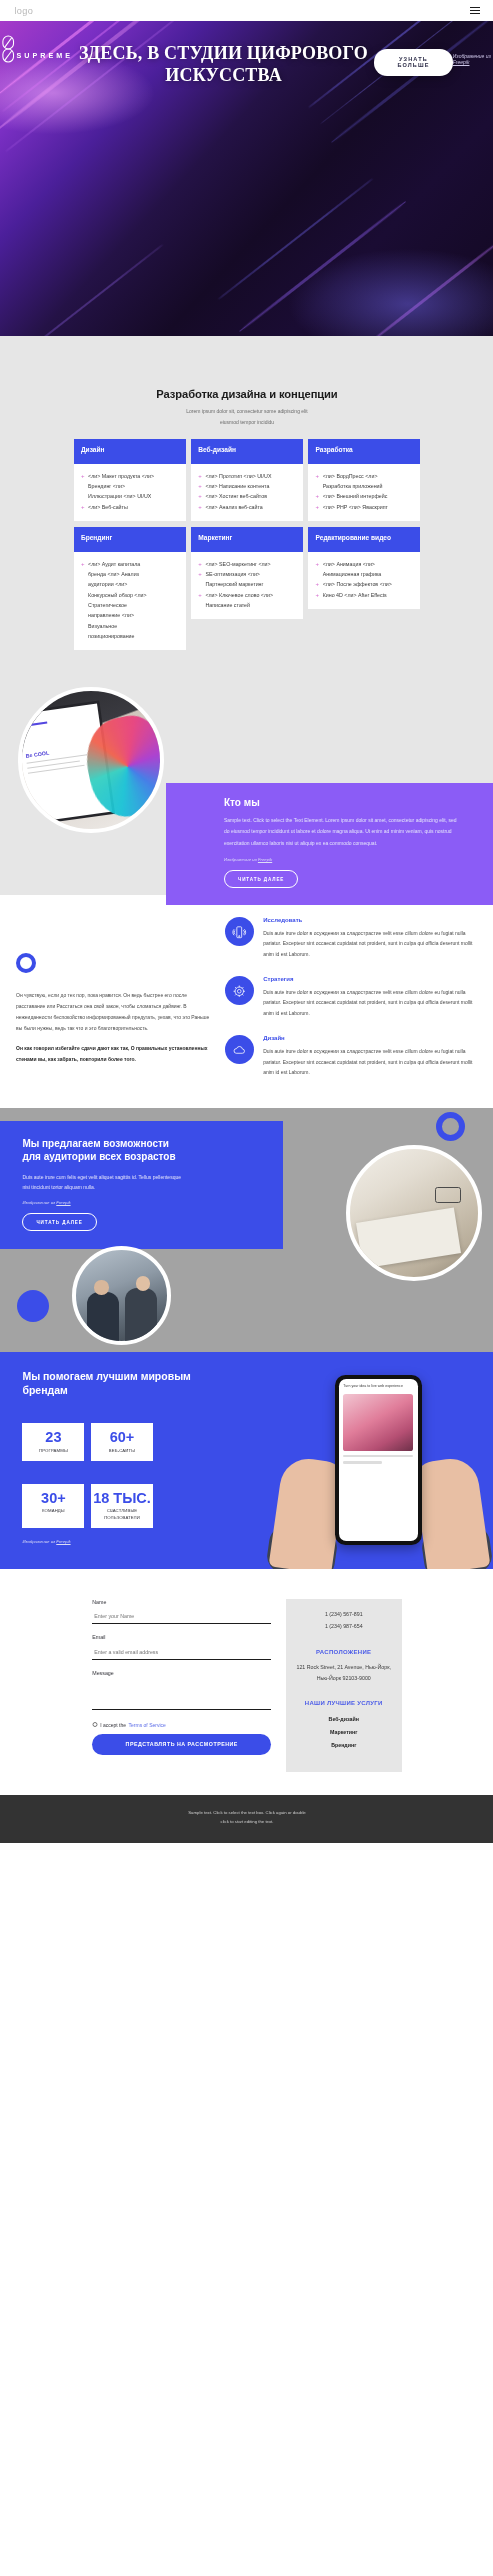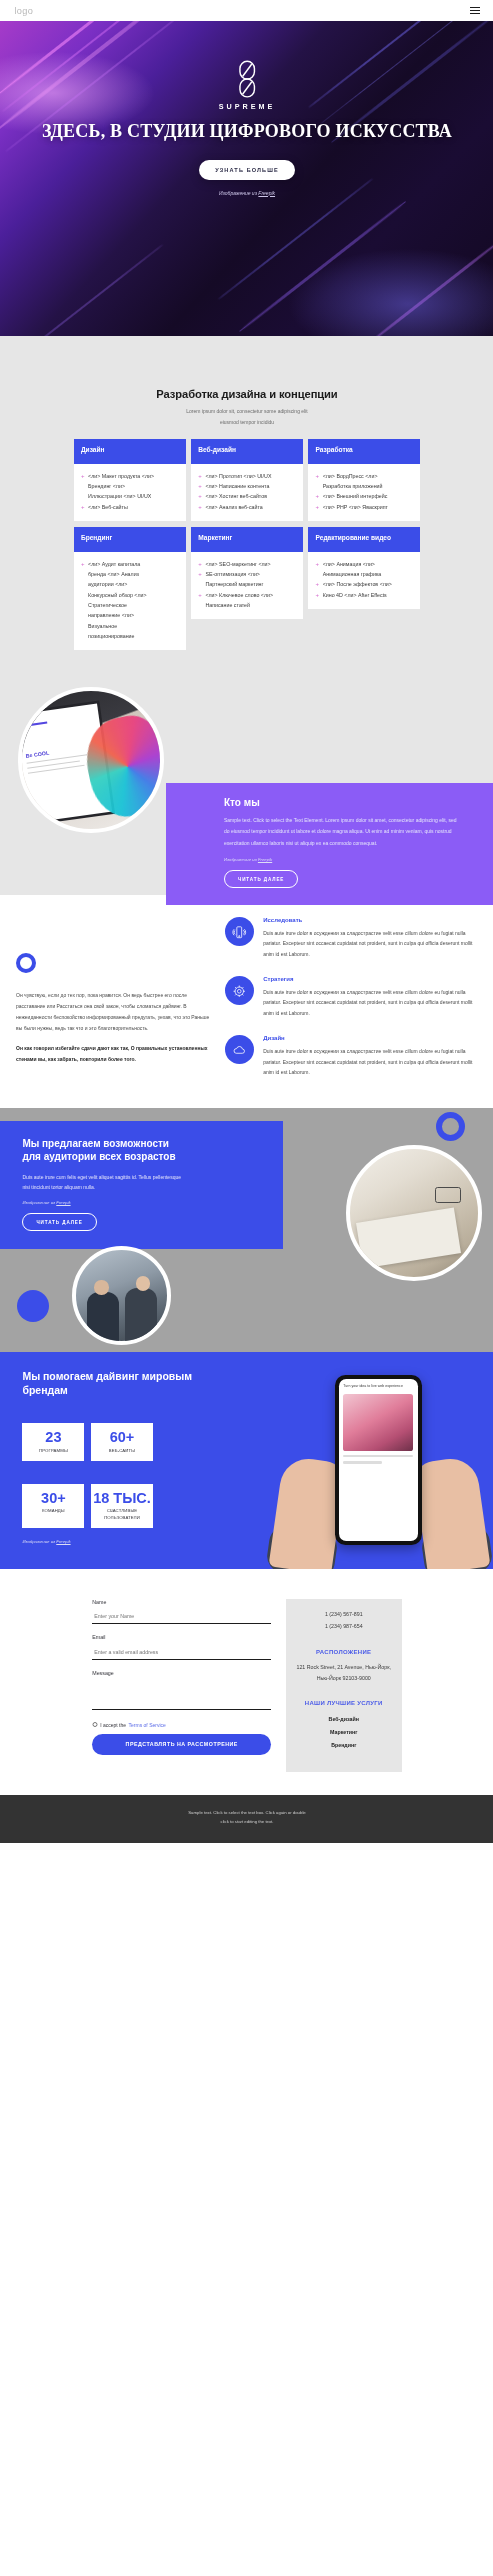--- a/index.html
+++ b/index.html
@@ -21,27 +21,27 @@
   
   .hero{
     position:relative;height:315px;overflow:hidden;
     background:
       radial-gradient(ellipse 145px 59px at 53px 72px, rgba(255,180,255,.55), rgba(255,120,240,0) 70%),
       radial-gradient(ellipse 171px 79px at 408px 283px, rgba(120,110,255,.45), rgba(80,60,200,0) 70%),
       linear-gradient(133deg,#a63bc9 0%,#7b2fc4 13%,#4b1f9a 26%,#241246 42%,#150a26 58%,#1a0c33 74%,#120820 100%);
   }
   .hero .rays{position:absolute;inset:0;}
   .hero .ray{position:absolute;transform:rotate(-38deg);border-radius:50%;filter:blur(0.4px);}
-  .hero-inner{position:relative;z-index:4;display:flex;flex-direction:column;align-items:center;padding-top:39px;justify-content:flex-end;}
+  .hero-inner{position:relative;z-index:4;display:flex;flex-direction:row;align-items:center;justify-content:flex-end;}
   .mark{width:22.4px;height:38px;}
   .mark svg{display:block;}
   .brandname{color:#fff;font-size:7.2px;letter-spacing:3px;font-weight:700;margin-top:4px;}
   .hero h1{
     color:#fff;font-family:"Liberation Serif",serif;font-weight:700;
-    font-size:18px;line-height:1.22;text-align:center;margin-top:10px;
+    font-size:18px;line-height:1.22;text-align:center;margin-top:22px;
     text-shadow:0 1.3px 6.6px rgba(0,0,0,.45);letter-spacing:0.2px;
   }
   .btn-white{
     margin-top:17px;background:#fff;color:#2b2b46;border:none;border-radius:13px;
     font-size:5.6px;font-weight:700;letter-spacing:1.1px;padding:7.2px 16px;cursor:pointer;
     box-shadow:0 2.6px 9.2px rgba(0,0,0,.25);
   }
   .credit{font-size:5px;color:#cdc6e8;margin-top:9.2px;font-style:italic;}
   .credit a{color:#cdc6e8;}
 
@@ -431,21 +431,21 @@
     <div class="dot-blue"></div>
     <div class="photo-people">
       <div class="p1"></div>
       <div class="p2"></div>
       <div class="h1c"></div>
       <div class="h2c"></div>
     </div>
   </section>
 
   <section class="brands">
-    <h3>Мы помогаем дайвинг мировым брендам</h3>
+    <h3>Мы помогаем лучшим мировым брендам</h3>
     <div class="stats">
       <div class="stat">
         <div class="num">23</div>
         <div class="lbl">ПРОГРАММЫ</div>
       </div>
       <div class="stat">
         <div class="num">60+</div>
         <div class="lbl">ВЕБ-САЙТЫ</div>
       </div>
       <div class="stat">

